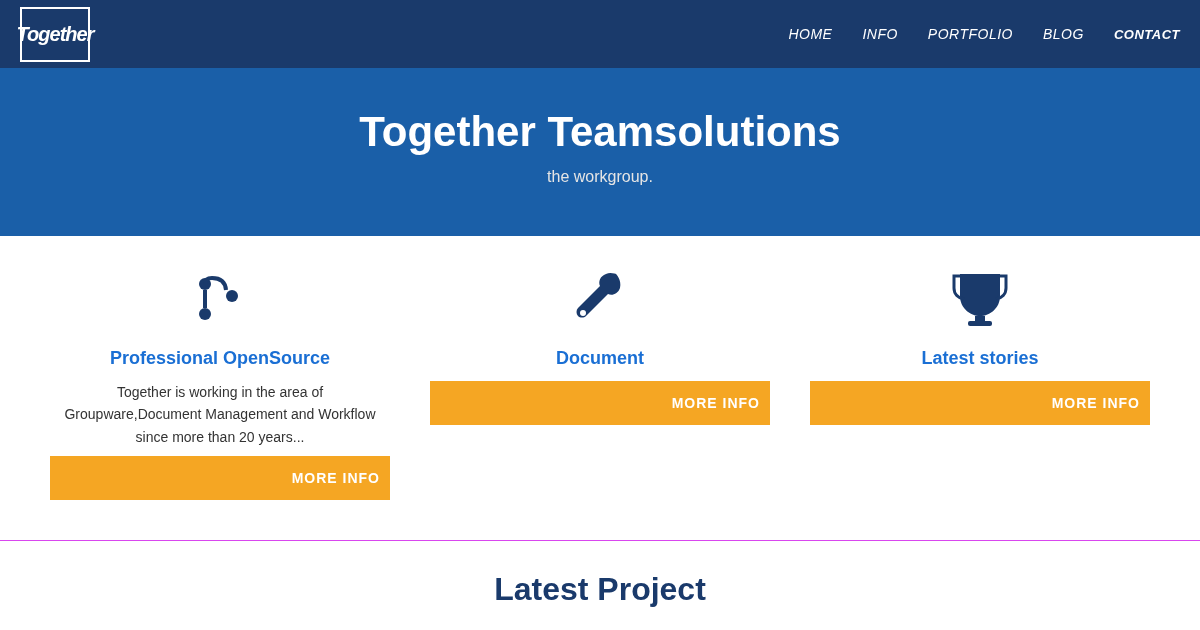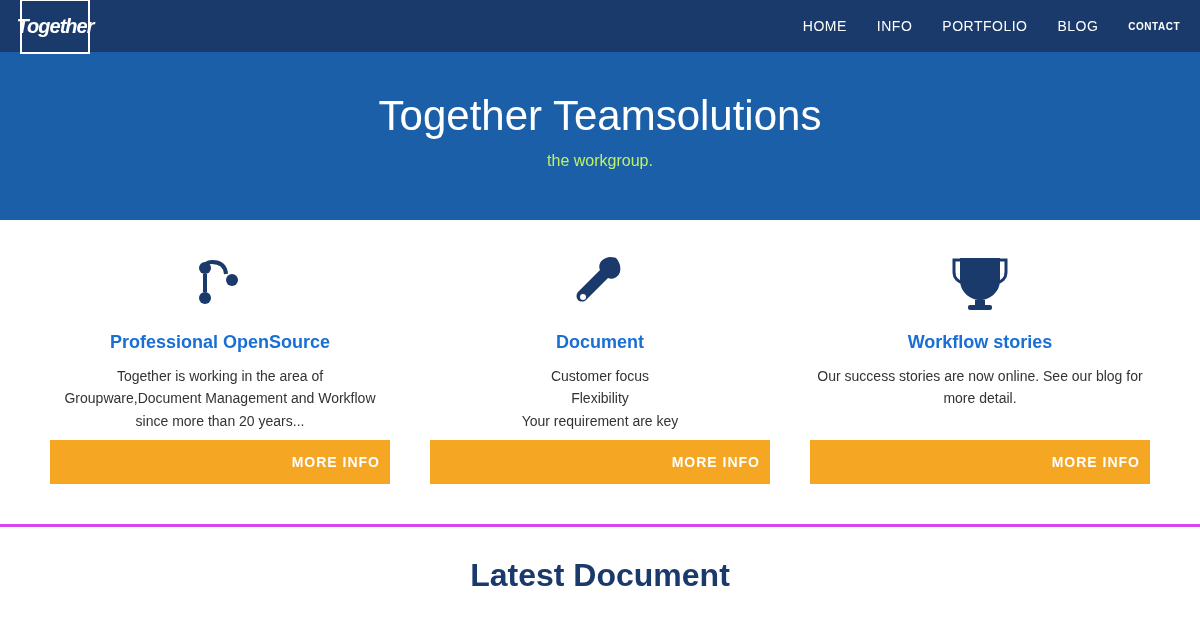--- a/index.html
+++ b/index.html
@@ -5,77 +5,78 @@
     * { margin: 0; padding: 0; box-sizing: border-box; }
     body { font-family: Arial, sans-serif; background: #fff; width: 1200px; }
 
     
     .header {
       background: #1a3a6b;
       display: flex;
       align-items: center;
       justify-content: space-between;
       padding: 8px 20px;
-      height: 52px;
+      height: 68px;
     }
     .logo-box {
       width: 70px;
       height: 55px;
       border: 2px solid #fff;
       display: flex;
       align-items: center;
       justify-content: center;
       background: #1a3a6b;
       color: #fff;
       font-style: italic;
       font-size: 18px;
       font-weight: bold;
       letter-spacing: -1px;
     }
     .nav {
       display: flex;
       gap: 30px;
       align-items: center;
+      font-style: italic;
     }
     .nav a {
       color: #fff;
       text-decoration: none;
       font-size: 14px;
       font-weight: 500;
       letter-spacing: 0.5px;
       cursor: pointer;
     }
     .nav a.contact {
       font-weight: bold;
-      font-size: 10px;
+      font-size: 13px;
     }
 
     
     .hero {
       background: #1a5fa8;
       text-align: center;
       padding: 40px 20px 50px;
     }
     .hero h1 {
       color: #fff;
       font-size: 42px;
-      font-weight: normal;
+      font-weight: bold;
       margin-bottom: 12px;
     }
     .hero p {
-      color: #bef264;
+      color: #e5e5e5;
       font-size: 16px;
     }
 
     
     .features {
       display: flex;
       padding: 30px 30px 20px;
       gap: 0;
-      border-bottom: 3px solid #d946ef;
+      border-bottom: 1px solid #d946ef;
     }
     .feature-item {
       flex: 1;
       display: flex;
       flex-direction: column;
       align-items: center;
       text-align: center;
       padding: 0 20px 20px;
     }
     .feature-icon {
@@ -169,37 +170,35 @@
   </div>
 
   <div class="feature-item">
     <div class="feature-icon">
       <svg class="icon-svg" viewBox="0 0 60 60" fill="#1a3a6b">
         <path d="M46 8 C46 8 52 14 50 22 C48 28 42 30 38 28 L16 50 C14 52 10 52 8 50 C6 48 6 44 8 42 L30 20 C28 16 30 10 36 8 C40 6 46 8 46 8 Z" fill="#1a3a6b"></path>
         <circle cx="13" cy="47" r="3" fill="#fff"></circle>
       </svg>
     </div>
     <div class="feature-title">Document</div>
-    <div class="feature-desc">Customer focus<br>Flexibility<br>Your requirement are key</div>
     <button class="more-info-btn">MORE INFO</button>
   </div>
 
   <div class="feature-item">
     <div class="feature-icon">
       <svg class="icon-svg" viewBox="0 0 60 60" fill="#1a3a6b">
         <path d="M10 8 L50 8 L50 30 C50 42 40 50 30 50 C20 50 10 42 10 30 Z"></path>
         <rect x="25" y="50" width="10" height="6" fill="#1a3a6b"></rect>
         <rect x="18" y="55" width="24" height="5" rx="2" fill="#1a3a6b"></rect>
         <path d="M10 10 L4 10 L4 22 C4 28 8 32 14 33" stroke="#1a3a6b" stroke-width="3" fill="none"></path>
         <path d="M50 10 L56 10 L56 22 C56 28 52 32 46 33" stroke="#1a3a6b" stroke-width="3" fill="none"></path>
       </svg>
     </div>
-    <div class="feature-title">Workflow stories</div>
-    <div class="feature-desc">Our success stories are now online. See our blog for more detail.</div>
+    <div class="feature-title">Latest stories</div>
     <button class="more-info-btn">MORE INFO</button>
   </div>
 
 </section>
 
 <section class="latest-section">
-  <h2 class="latest-title">Latest Document</h2>
+  <h2 class="latest-title">Latest Project</h2>
 
 </section>
 
 </body></html>

